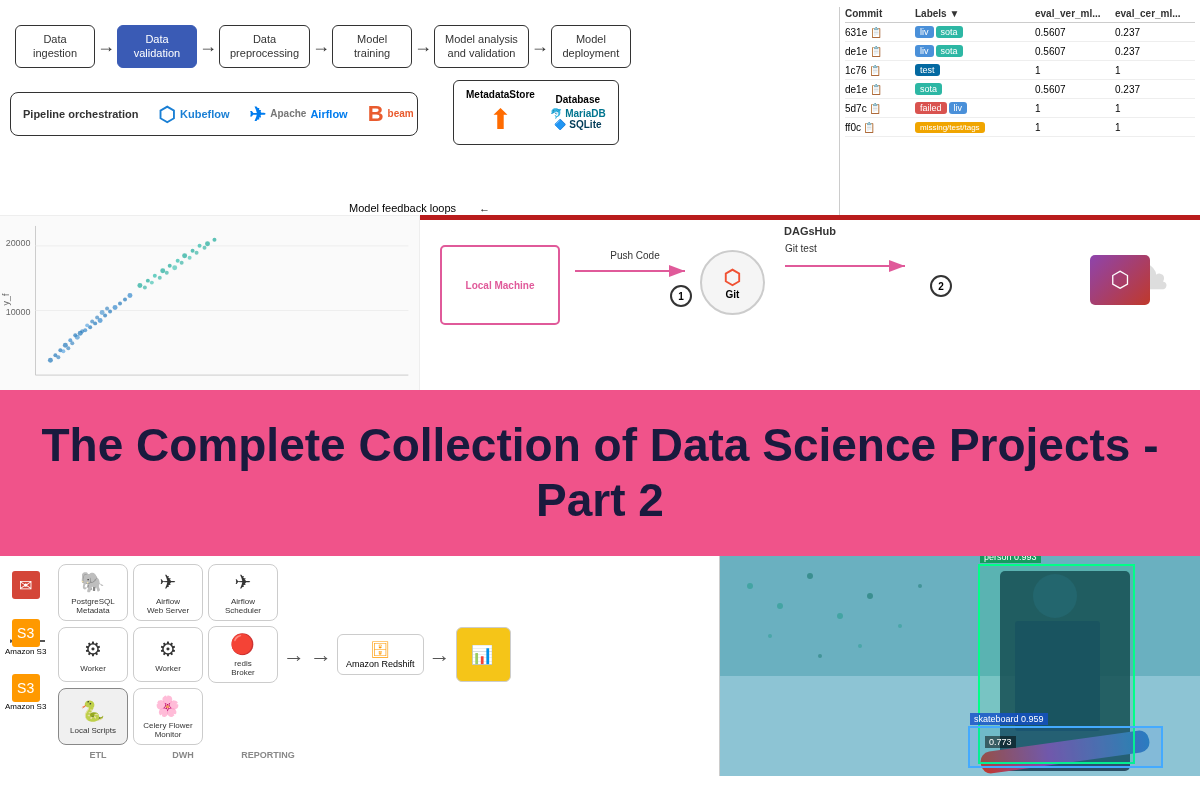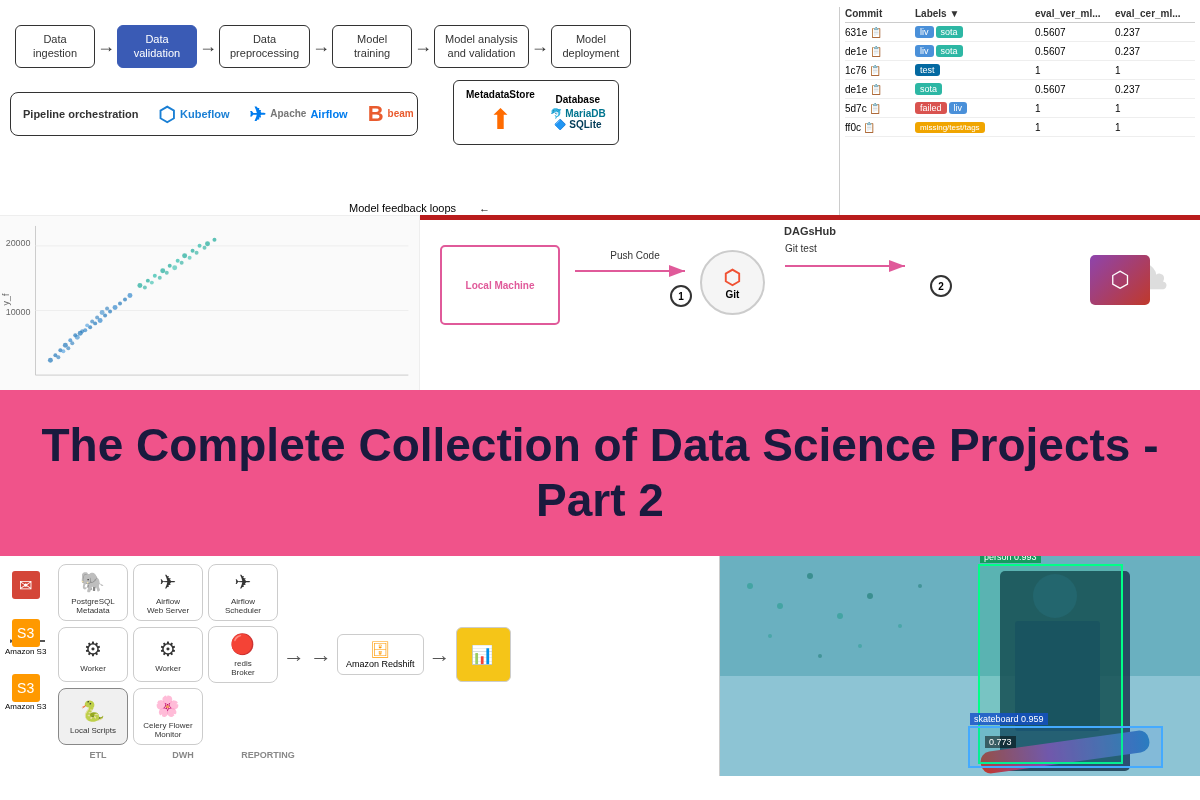--- a/index.html
+++ b/index.html
@@ -693,21 +693,21 @@
         <rect x="260" y="185" width="170" height="22" fill="url(#sbGrad)" rx="10" transform="rotate(-8, 345, 196)"></rect>
         <defs>
           <linearGradient id="sbGrad" x1="0" y1="0" x2="1" y2="0">
             <stop offset="0%" stop-color="#c0392b"></stop>
             <stop offset="40%" stop-color="#8e44ad"></stop>
             <stop offset="100%" stop-color="#2980b9"></stop>
           </linearGradient>
         </defs>
       </svg>
 
-      <div class="detection-box" style="left:258px; top:8px; width:145px; height:200px;">
+      <div class="detection-box" style="left:258px; top:8px; width:157px; height:200px;">
         <div class="detection-label">person 0.993</div>
       </div>
 
       <div class="detection-box-blue" style="left:248px; top:170px; width:195px; height:42px;">
         <div class="detection-label-blue">skateboard 0.959</div>
       </div>
 
       <div style="position:absolute; left:265px; bottom:28px; font-size:9px; color:#fff; background:rgba(0,0,0,0.5); padding:1px 4px;">0.773</div>
     </div>
   </div>

